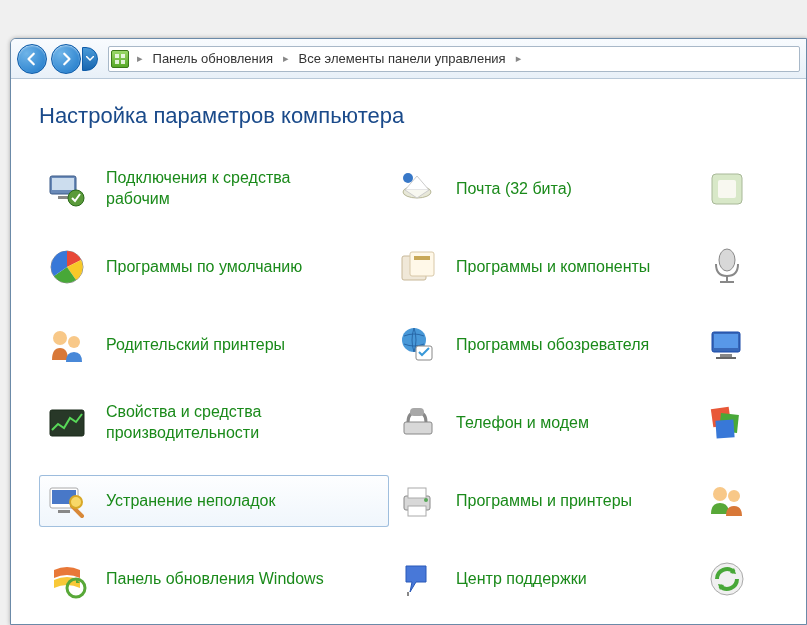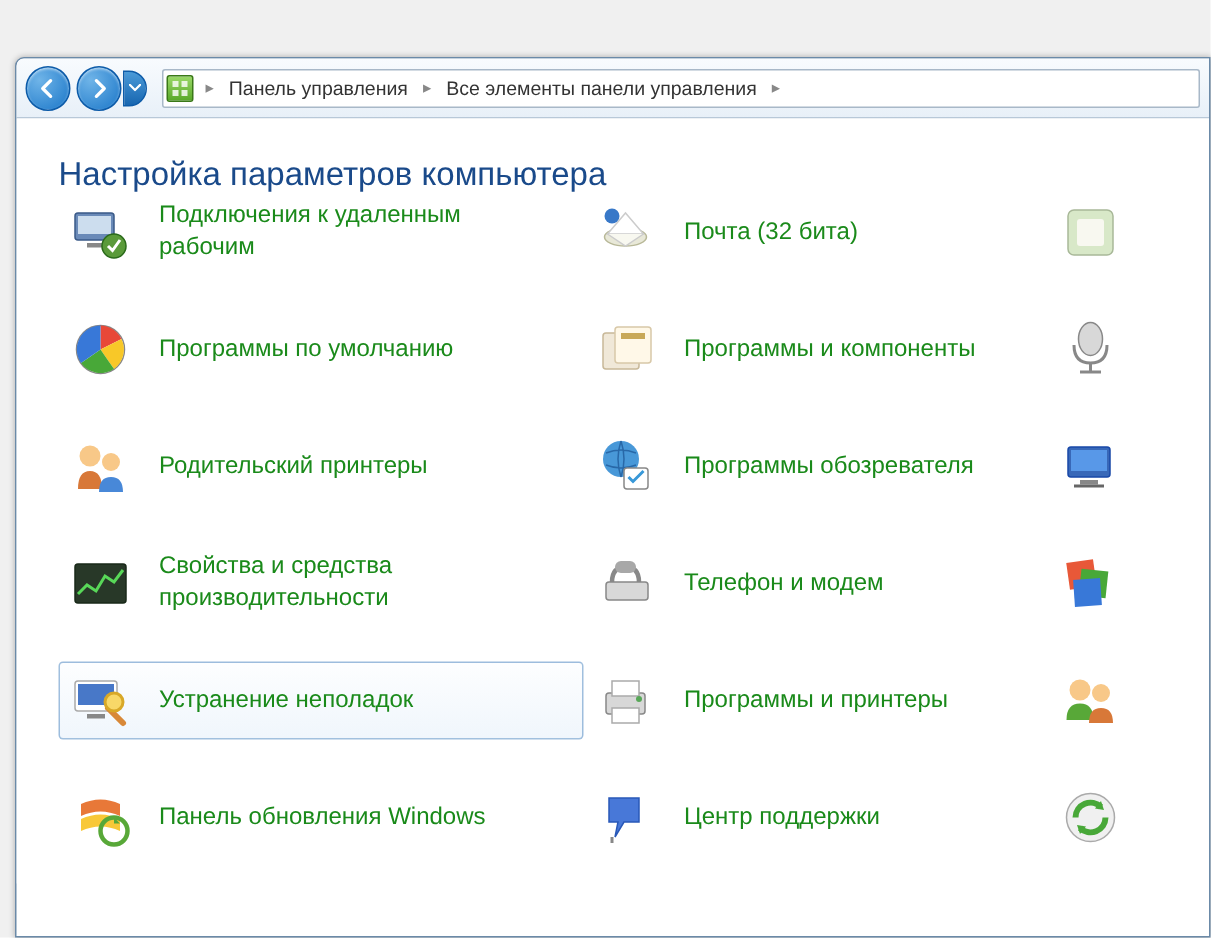--- a/index.html
+++ b/index.html
@@ -93,20 +93,21 @@
     cursor: pointer;
   }
   .content {
     padding: 24px 18px 18px 28px;
     background: #fff;
   }
   .heading {
     font-size: 22px;
     color: #1a4a8a;
     font-weight: 400;
+    margin-bottom: 34px;
   }
   .grid {
     display: grid;
     grid-template-columns: 350px 320px 80px;
     row-gap: 26px;
   }
   .item {
     display: flex;
     align-items: center;
     gap: 18px;
@@ -164,21 +165,21 @@
     <div class="address-bar">
       <div class="addr-icon">
         <svg width="12" height="12" viewBox="0 0 12 12">
             <rect x="1" y="1" width="4" height="4" fill="#fff" opacity="0.8"></rect>
             <rect x="7" y="1" width="4" height="4" fill="#fff" opacity="0.8"></rect>
             <rect x="1" y="7" width="4" height="4" fill="#fff" opacity="0.8"></rect>
             <rect x="7" y="7" width="4" height="4" fill="#fff" opacity="0.8"></rect>
           </svg>
       </div>
       <span class="breadcrumb-sep">▸</span>
-      <span class="breadcrumb-item">Панель управления</span>
+      <span class="breadcrumb-item">Панель обновления</span>
       <span class="breadcrumb-sep">▸</span>
       <span class="breadcrumb-item">Все элементы панели управления</span>
       <span class="breadcrumb-sep">▸</span>
     </div>
   </div>
 
   <div class="content">
     <div class="heading">Настройка параметров компьютера</div>
 
     <div class="grid">
@@ -186,21 +187,21 @@
       <div class="item">
         <div class="item-icon">
           <svg width="42" height="42" viewBox="0 0 42 42">
               <rect x="4" y="8" width="26" height="18" rx="2" fill="#6a8ab8" stroke="#3a5a88"></rect>
               <rect x="6" y="10" width="22" height="12" fill="#cde"></rect>
               <rect x="12" y="28" width="10" height="3" fill="#888"></rect>
               <circle cx="30" cy="30" r="8" fill="#5a9a3a" stroke="#2a6a1a"></circle>
               <path d="M26 30 L29 33 L34 26" stroke="#fff" stroke-width="2" fill="none"></path>
             </svg>
         </div>
-        <div class="item-label">Подключения к удаленным рабочим</div>
+        <div class="item-label">Подключения к средства рабочим</div>
       </div>
       <div class="item">
         <div class="item-icon">
           <svg width="42" height="42" viewBox="0 0 42 42">
               <ellipse cx="21" cy="24" rx="14" ry="6" fill="#e8e8d8" stroke="#b8b898"></ellipse>
               <path d="M9 22 L21 8 L33 22 Z" fill="#fff" stroke="#ccc"></path>
               <path d="M9 22 L21 30 L33 22" fill="#f8f8f0" stroke="#ccc"></path>
               <circle cx="12" cy="10" r="5" fill="#3878c8"></circle>
             </svg>
         </div>

